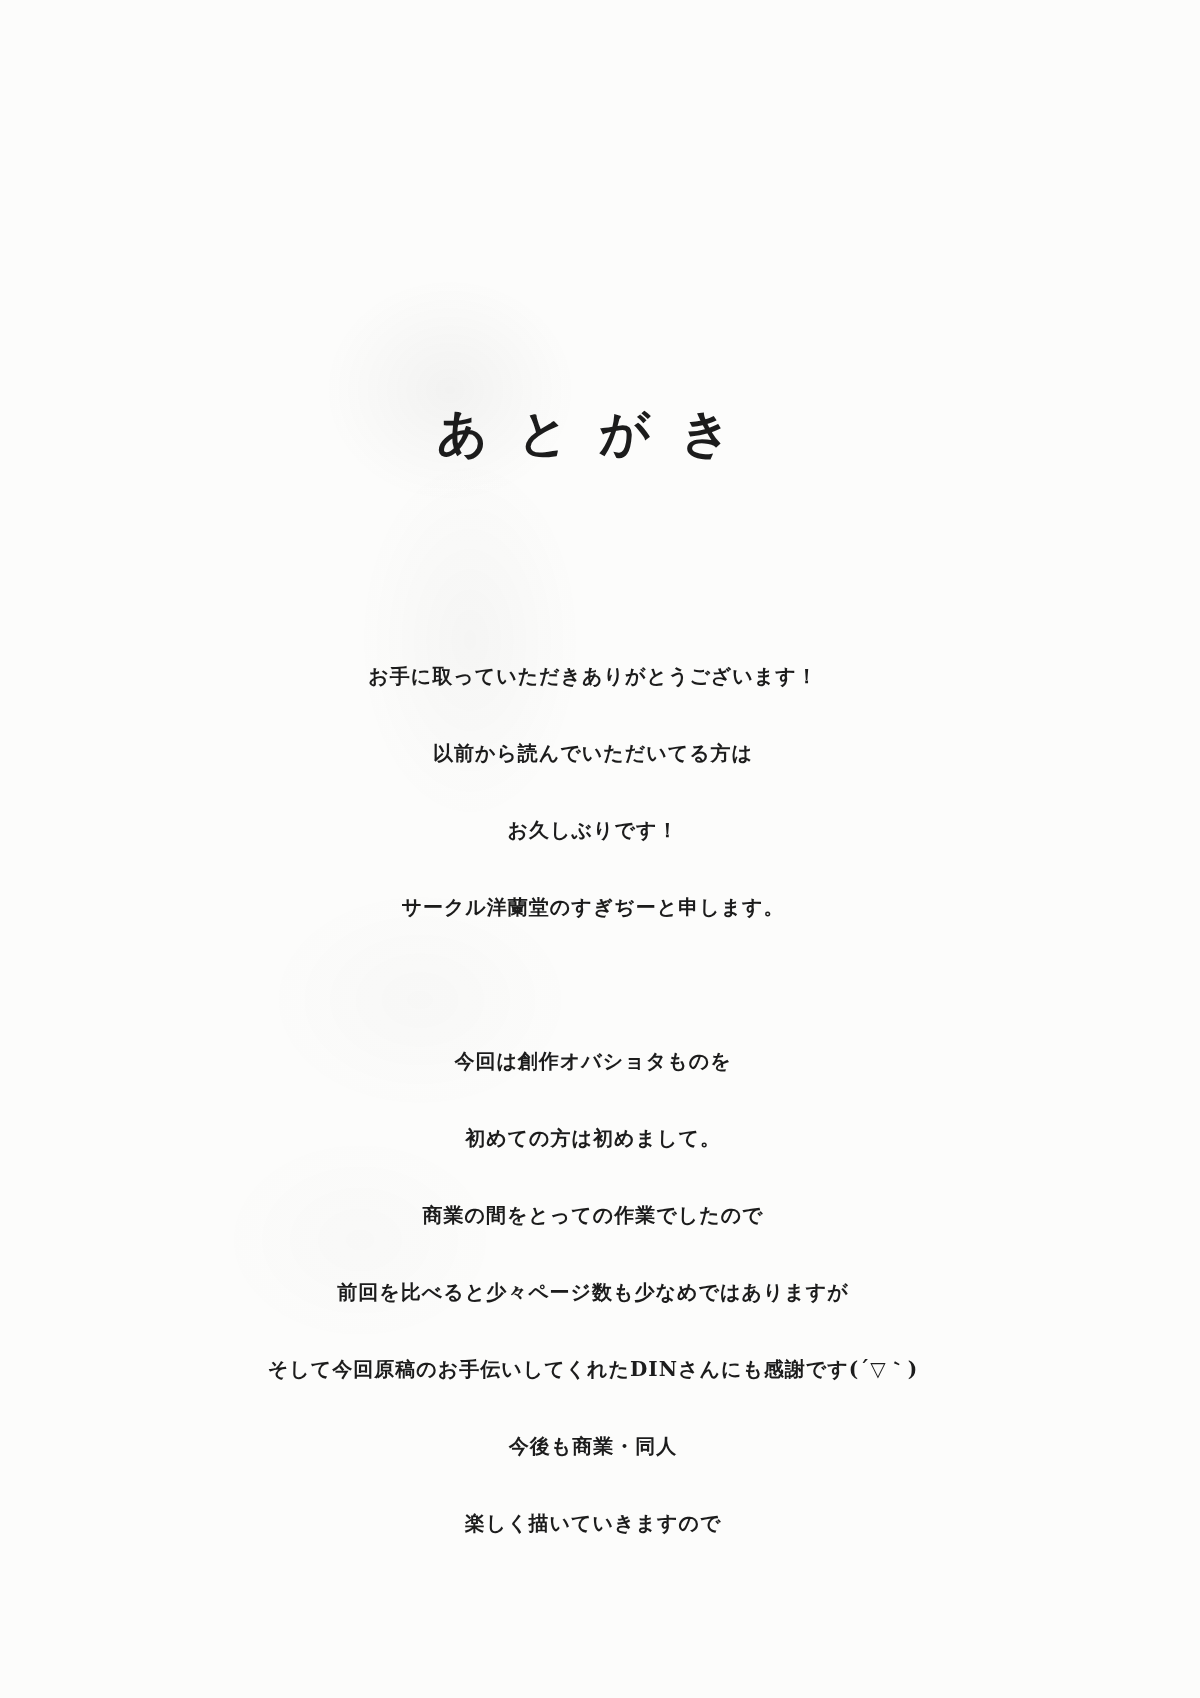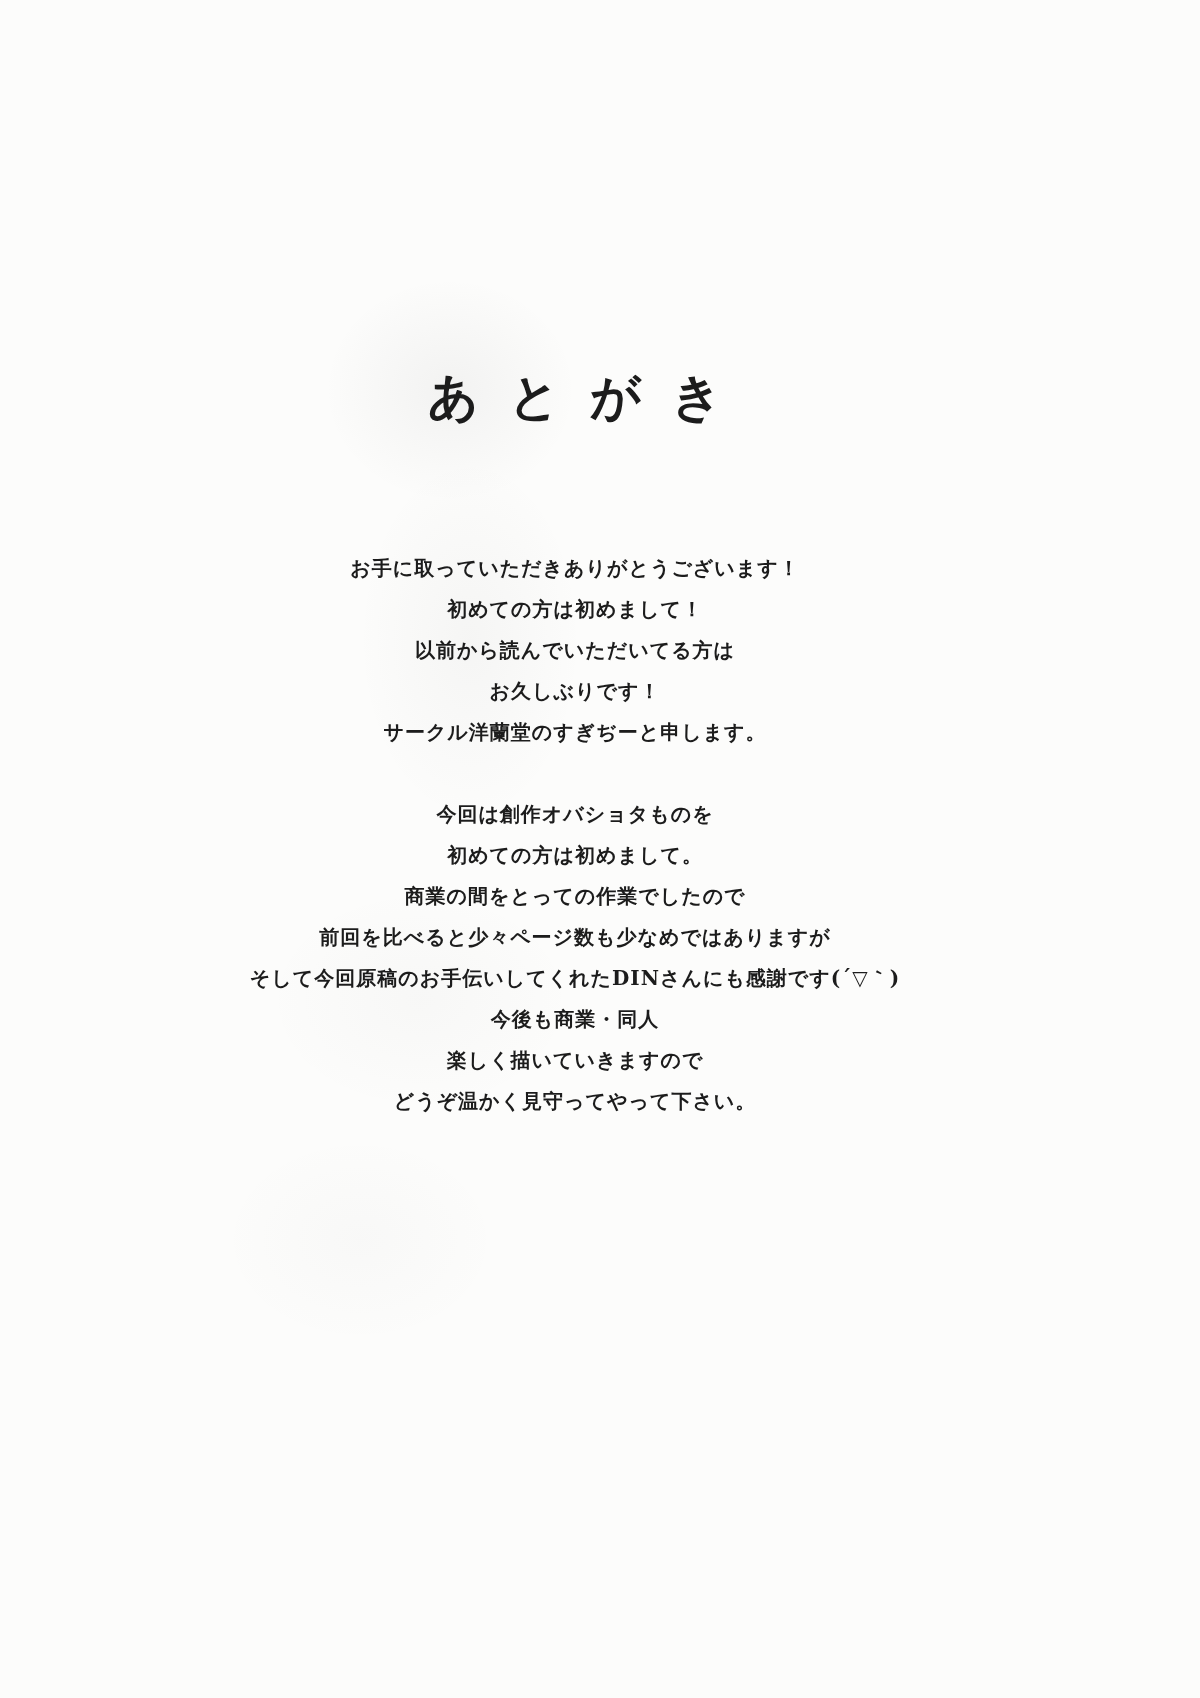--- a/index.html
+++ b/index.html
@@ -1,19 +1,19 @@
 <!DOCTYPE html>
 <html lang="ja" style="--bg: #fcfcfb; --text: #1c1c1c;"><head>
 <meta charset="utf-8">
 <style>
   :root {
     --bg: #fcfcfb;
     --text: #1c1c1c;
   }
-  * { margin: 0; padding: 0; box-sizing: border-box; }
+  * { margin: 0; padding: 18px; box-sizing: border-box; }
   html, body {
     width: 1200px;
     height: 1698px;
     overflow: hidden;
   }
   body {
     background-color: var(--bg);
     
     background-image:
       radial-gradient(ellipse 180px 160px at 450px 390px, rgba(60,60,60,0.05), transparent 70%),
@@ -60,30 +60,28 @@
 </style>
 </head>
 <body>
 
 <div class="page">
   <div class="content">
     <h1 class="title">あとがき</h1>
     <div class="paragraphs">
         <div class="paragraph">
           <p class="line">お手に取っていただきありがとうございます！</p>
-          <p class="line">初めての方は初めまして！</p>
           <p class="line">以前から読んでいただいてる方は</p>
           <p class="line">お久しぶりです！</p>
           <p class="line">サークル洋蘭堂のすぎぢーと申します。</p>
         </div>
         <div class="paragraph">
           <p class="line">今回は創作オバショタものを</p>
           <p class="line">初めての方は初めまして。</p>
           <p class="line">商業の間をとっての作業でしたので</p>
           <p class="line">前回を比べると少々ページ数も少なめではありますが</p>
           <p class="line">そして今回原稿のお手伝いしてくれたDINさんにも感謝です(´▽｀)</p>
           <p class="line">今後も商業・同人</p>
           <p class="line">楽しく描いていきますので</p>
-          <p class="line">どうぞ温かく見守ってやって下さい。</p>
         </div>
       </div>
   </div>
 </div>
 
 </body></html>

